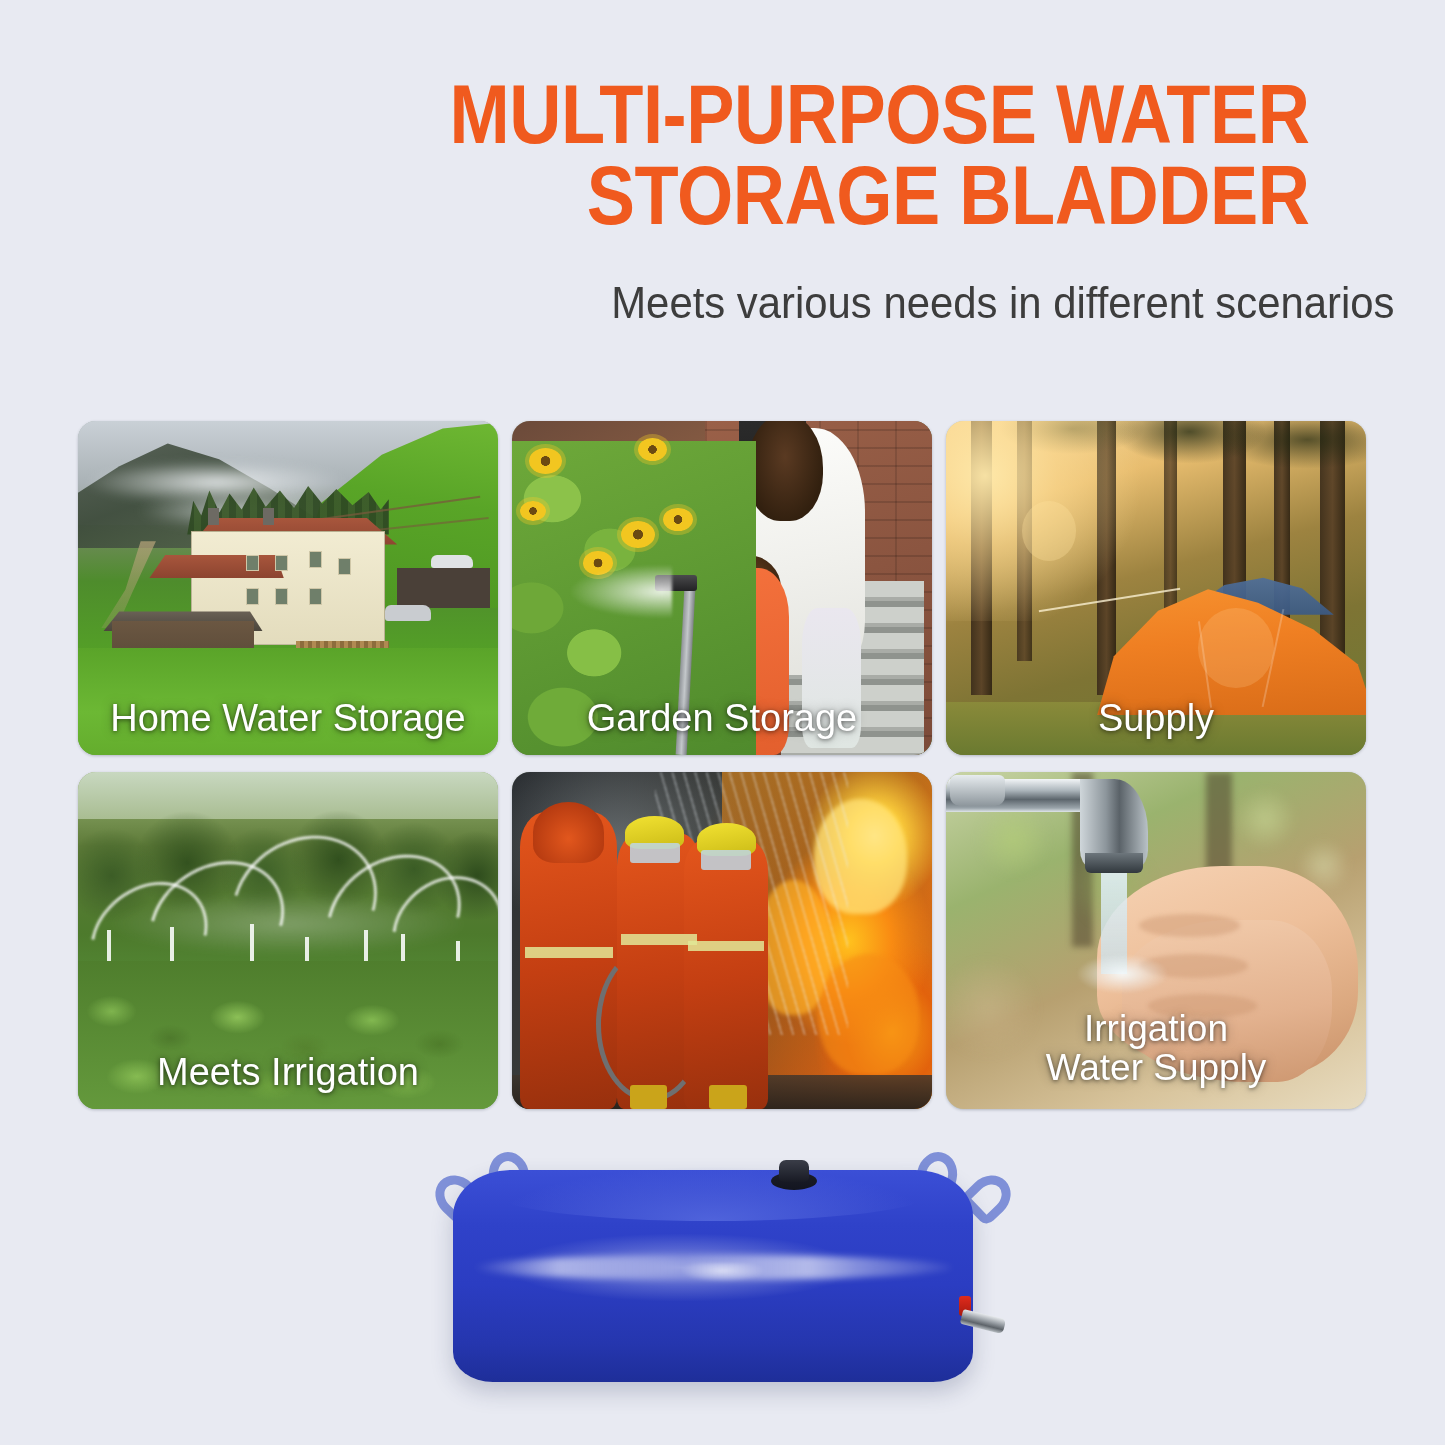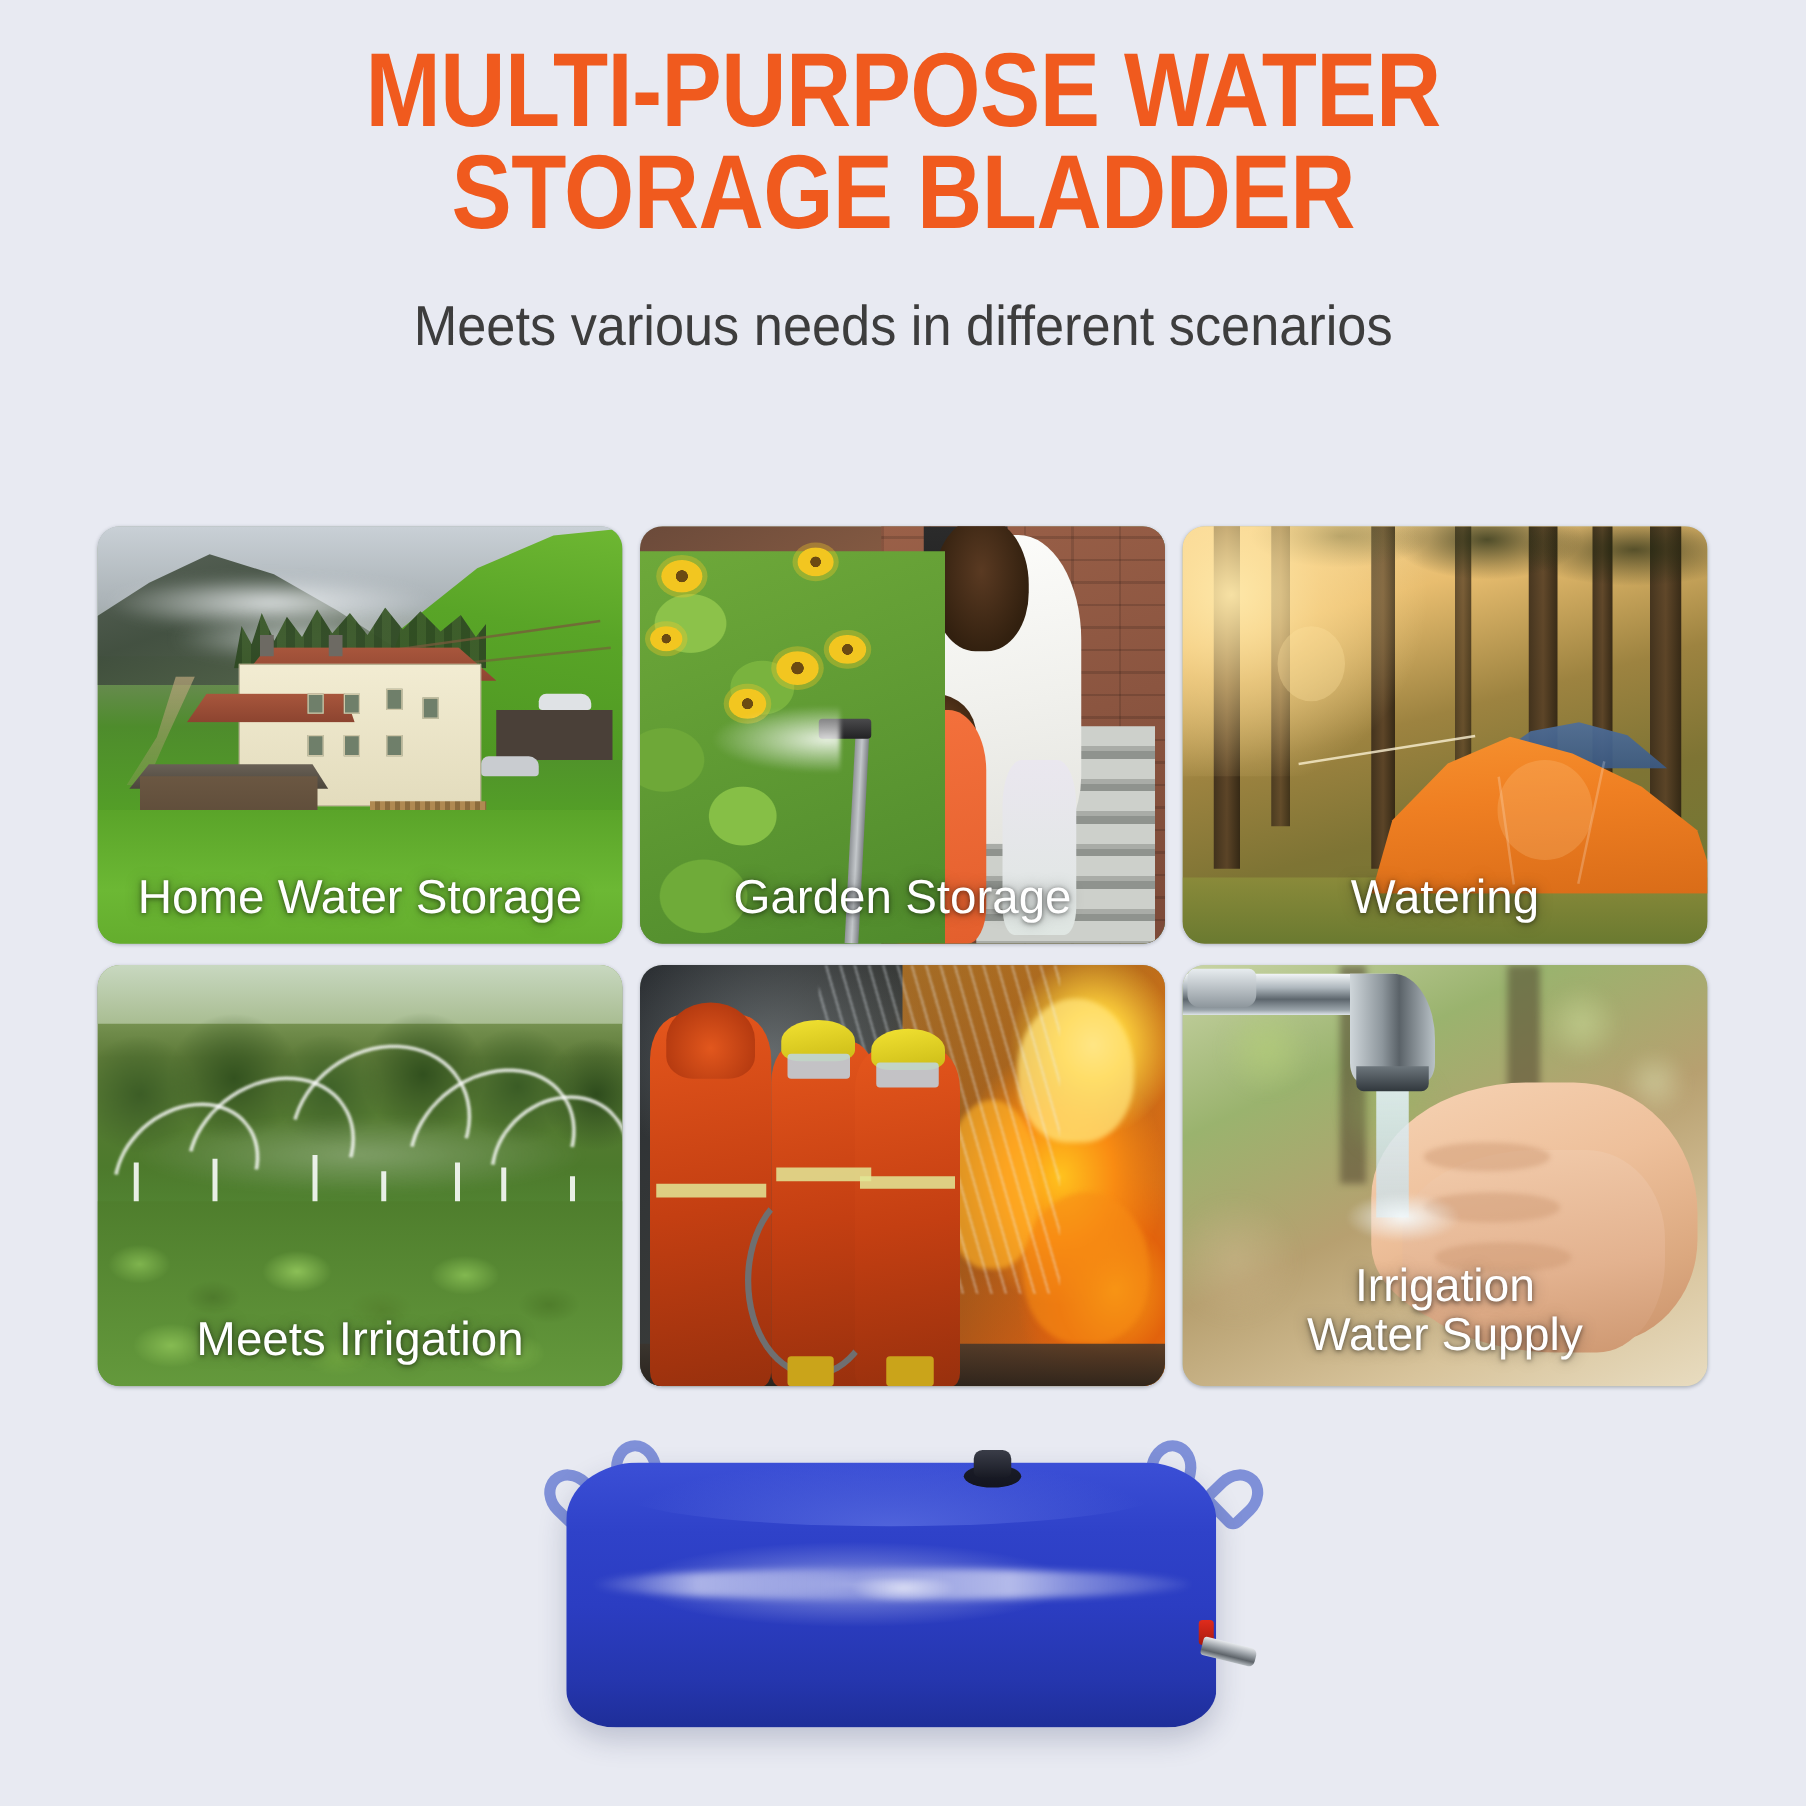--- a/index.html
+++ b/index.html
@@ -7,21 +7,21 @@
   body {
     width: 1445px;
     height: 1445px;
     background: #e8eaf2;
     font-family: "Liberation Sans", sans-serif;
     overflow: hidden;
     position: relative;
   }
 
   
-  .header { padding-top: 32px; text-align: center; }
+  .header { padding-top: 74px; text-align: right; }
 
   .title {
     font-family: "Liberation Sans Narrow", "Liberation Sans", sans-serif;
     font-weight: bold;
     font-size: 84px;
     line-height: 0.97;
     letter-spacing: -0.5px;
     color: #f05a1e;
     transform: scaleX(0.86);
     transform-origin: center top;
@@ -556,21 +556,21 @@
         <div class="ground"></div>
       <div class="guyline"></div>
       <div class="tentTop"></div>
         <div class="tent"></div>
       <div class="tseam seam1"></div>
         <div class="tseam seam2"></div>
       <div class="glow"></div>
         <div class="flare f1"></div>
         <div class="flare f2"></div>
     </div>
-    <div class="card-label">Watering</div>
+    <div class="card-label">Supply</div>
   </div>
 
   <div class="card">
     <div class="scene s4">
       <div class="sky"></div>
         <div class="trees"></div>
       <div class="arc a1"></div>
         <div class="arc a2"></div>
         <div class="arc a3"></div>
       <div class="arc a4"></div>

